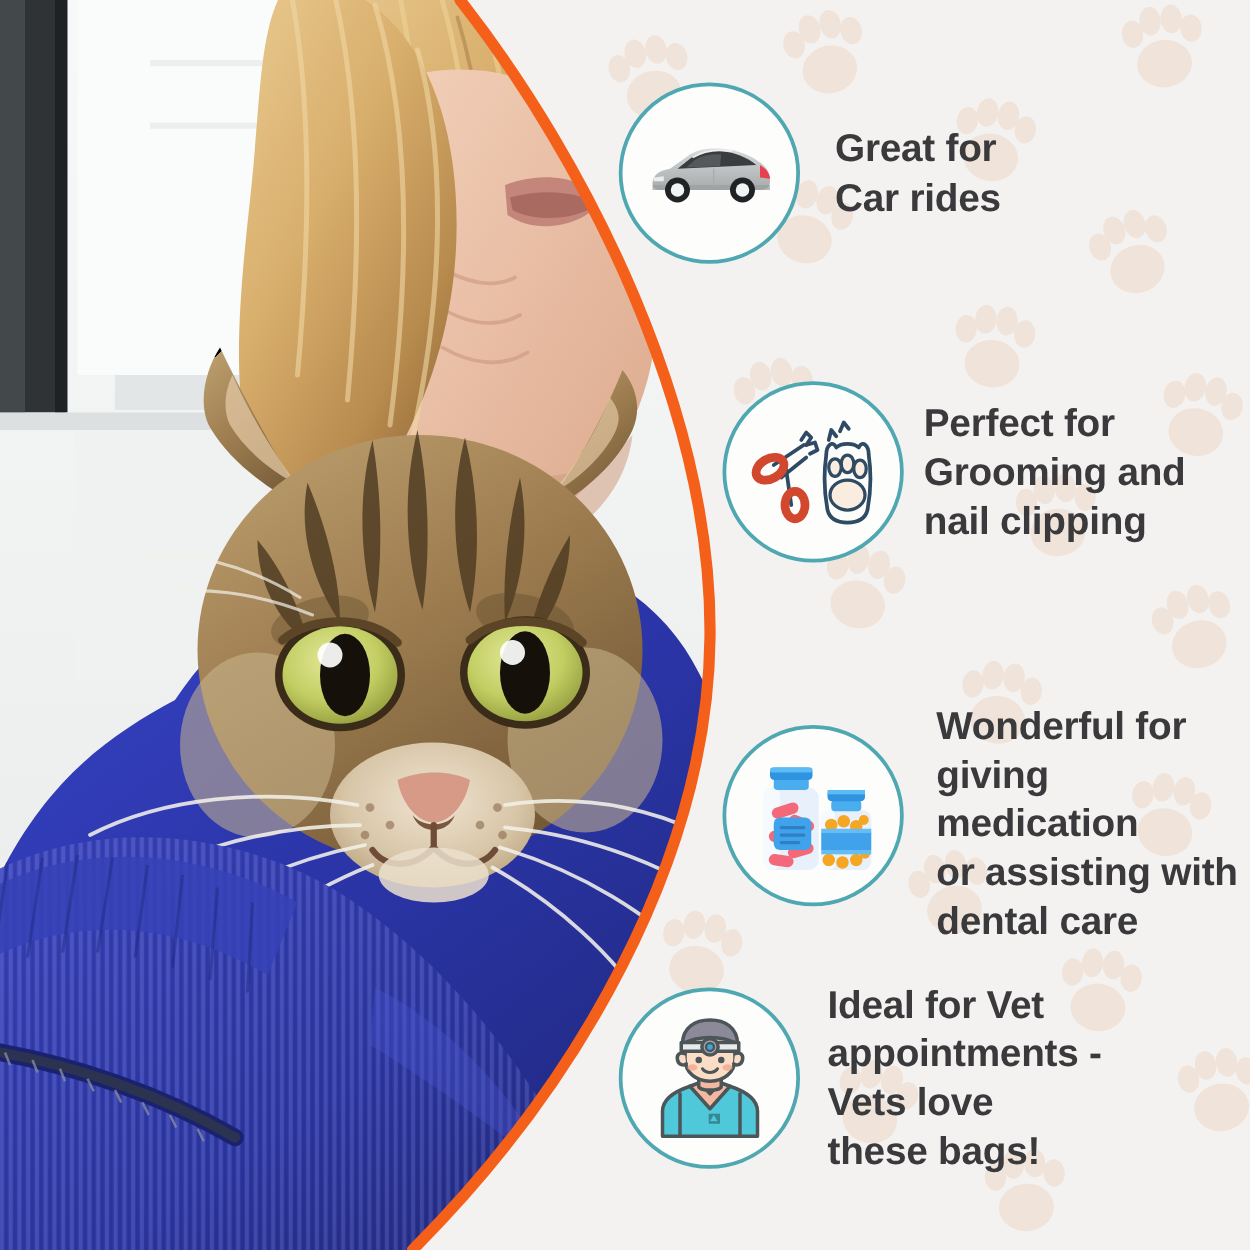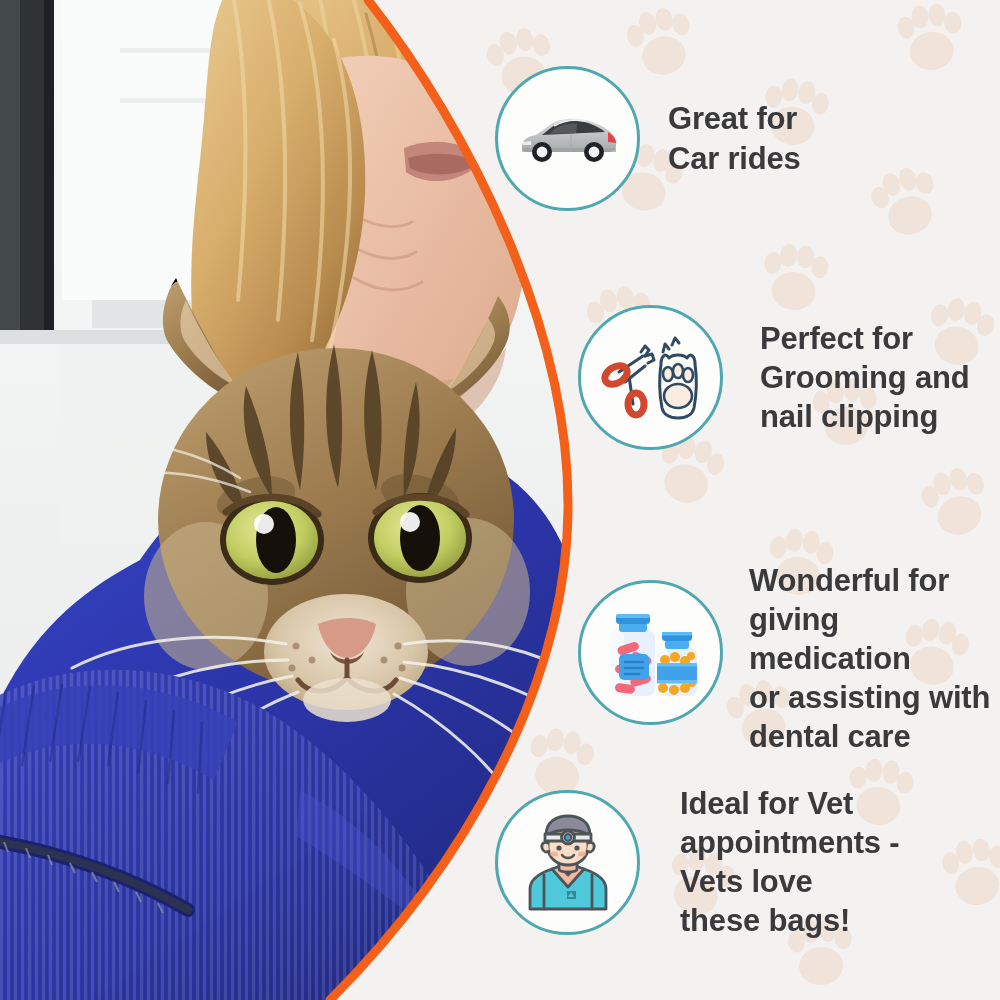--- a/index.html
+++ b/index.html
@@ -55,23 +55,23 @@
     white-space:pre-line;
   }
 
   
   #feature-0 { left:25px;  top:66px;justify-content:space-between;  }
   #feature-1 { left:108px; top:305px; }
   #feature-2 { left:108px; top:549px; }
   #feature-3 { left:25px;  top:784px; }
 
   #feature-0 .feature-text { margin-left:28px; }
-  #feature-1 .feature-text { margin-left:37px; }
+  #feature-1 .feature-text { margin-left:16px; }
   #feature-2 .feature-text { margin-left:26px;margin-top:12px; }
-  #feature-3 .feature-text { margin-left:40px; }
+  #feature-3 .feature-text { margin-left:22px; }
 </style>
 </head>
 <body>
 
 <div id="stage">
 
   <svg id="paw-layer" viewBox="0 0 1000 1000" preserveAspectRatio="none">
     <defs>
       <g id="pawglyph">
         <ellipse cx="0" cy="16" rx="22" ry="19"></ellipse>

